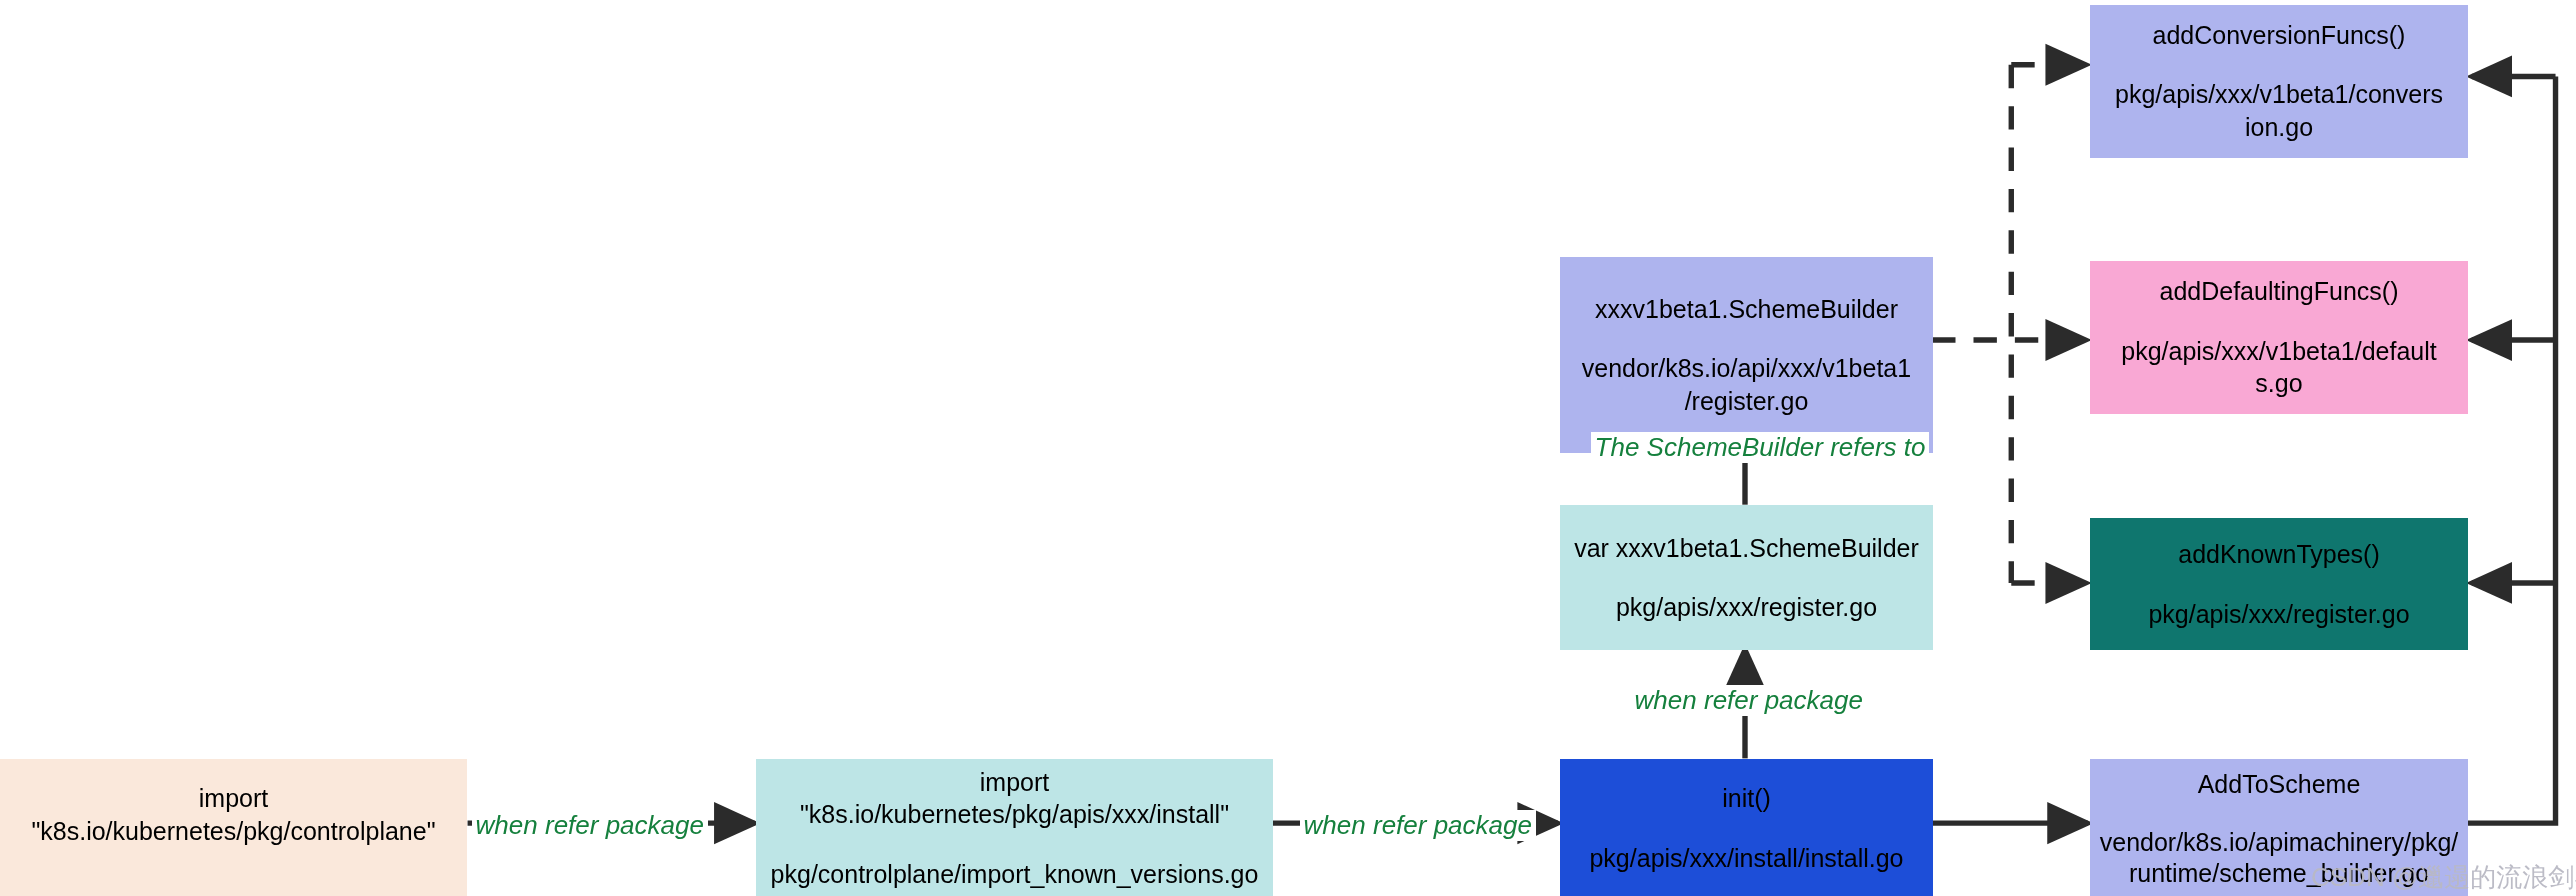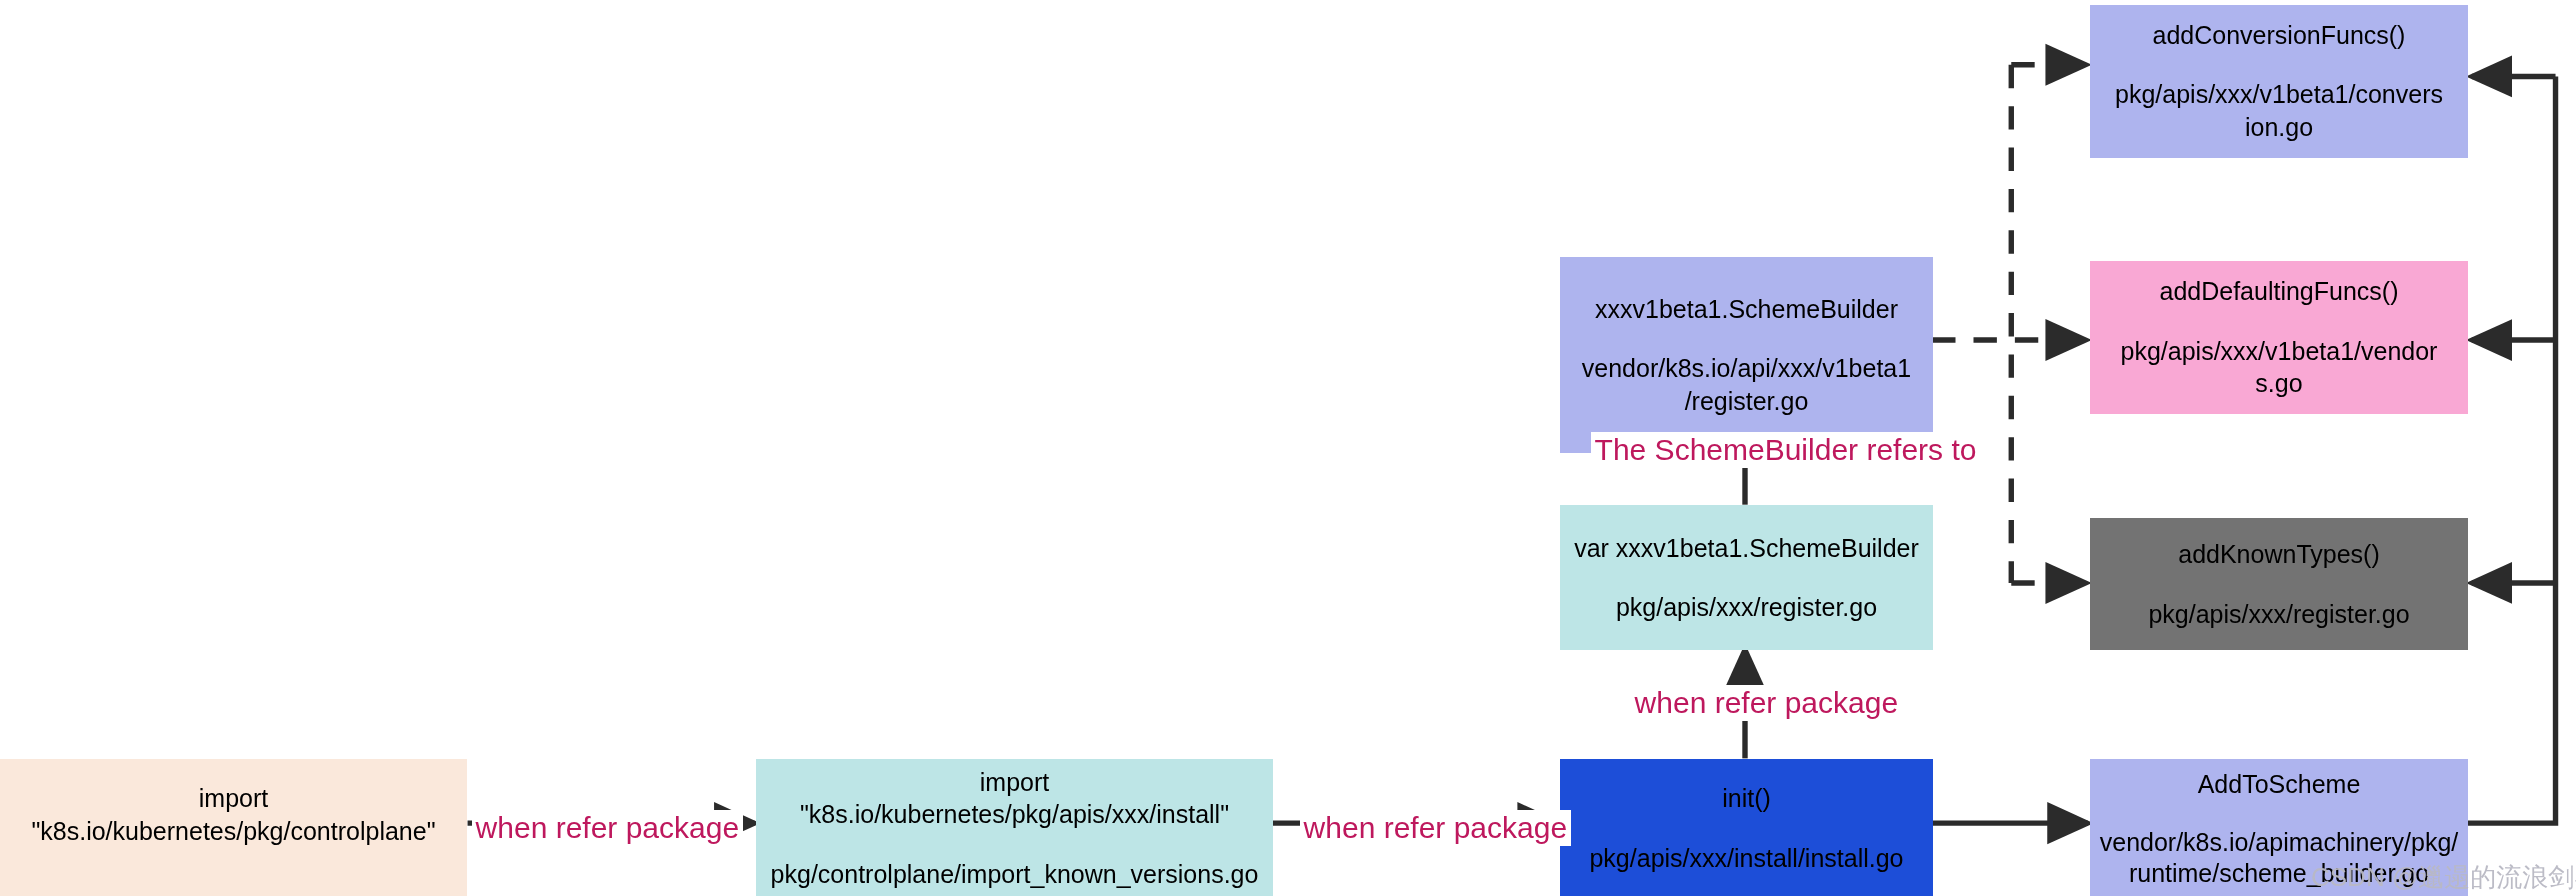--- a/index.html
+++ b/index.html
@@ -35,26 +35,27 @@
   }
   .node .path {
     font-size: 25px;
     white-space: pre-line;
   }
   .node .gap {
     height: 27px;
   }
   .edge-label {
     position: absolute;
-    font-size: 30px;
-    color: #be185d;
+    font-size: 26px;
+    color: #15803d;
     white-space: nowrap;
     background: #ffffff;
     padding: 0 3.6px;
     line-height: 1.2;
+    font-style: italic;
   }
   #svg-edges {
     position: absolute;
     left: 0;
     top: 0;
     width: 2576px;
     height: 896px;
     pointer-events: none;
   }
   .watermark {
@@ -163,25 +164,25 @@
   <div class="node" style="left:2090px; top:4.5px; width:378px; height:153px; background:#AEB4EE;">
     <div class="title">addConversionFuncs()</div>
     <div class="gap"></div>
     <div class="path">pkg/apis/xxx/v1beta1/convers
 ion.go</div>
   </div>
 
   <div class="node" style="left:2090px; top:261px; width:378px; height:153px; background:#f9a8d4;">
     <div class="title">addDefaultingFuncs()</div>
     <div class="gap"></div>
-    <div class="path">pkg/apis/xxx/v1beta1/vendor
+    <div class="path">pkg/apis/xxx/v1beta1/default
 s.go</div>
   </div>
 
-  <div class="node" style="left:2090px; top:518px; width:378px; height:132px; background:#737373;">
+  <div class="node" style="left:2090px; top:518px; width:378px; height:132px; background:#0f766e;">
     <div class="title">addKnownTypes()</div>
     <div class="gap"></div>
     <div class="path">pkg/apis/xxx/register.go</div>
   </div>
 
   <div class="edge-label" style="left:472px; top:810px;">when refer package</div>
 
   <div class="edge-label" style="left:1300px; top:810px;">when refer package</div>
 
   <div class="edge-label" style="left:1631px; top:685px;">when refer package</div>

